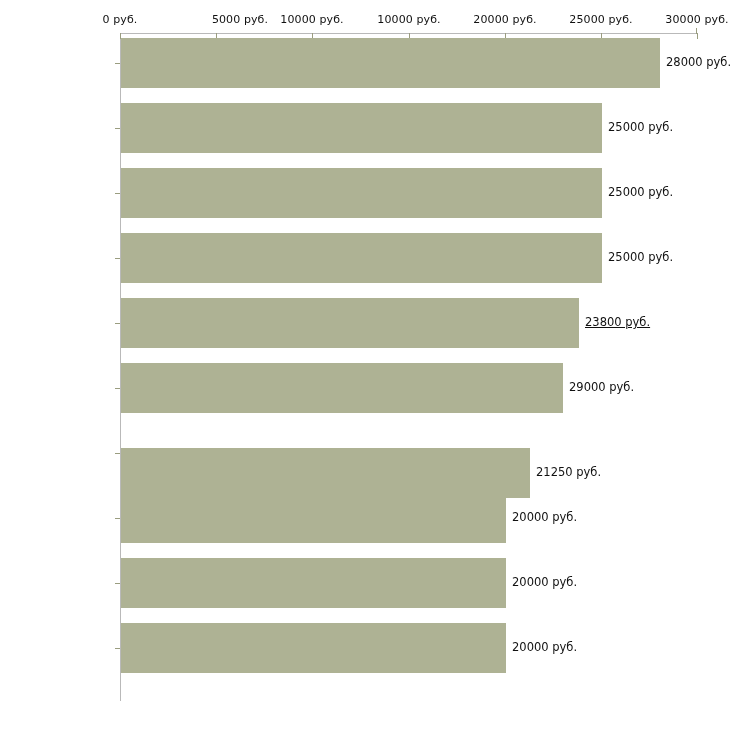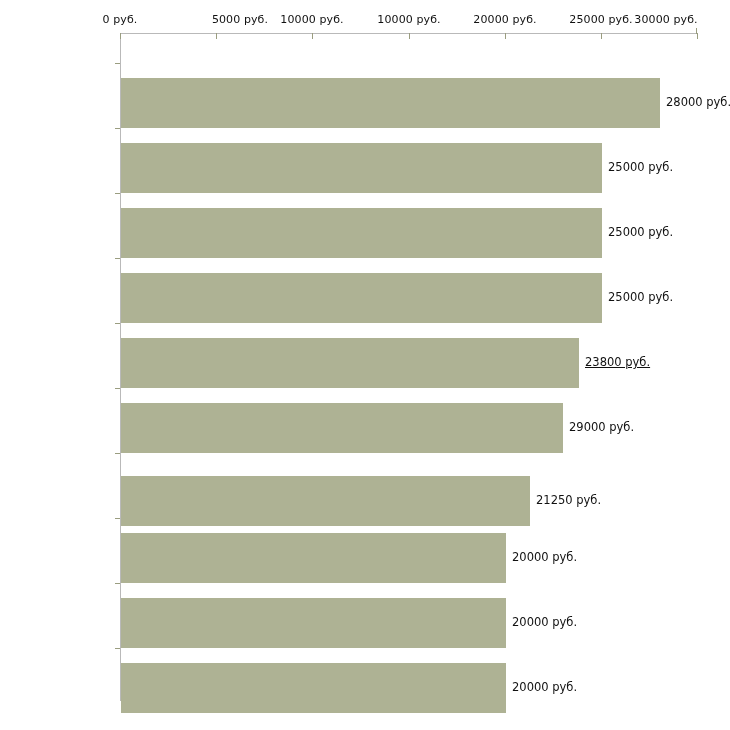--- a/index.html
+++ b/index.html
@@ -71,21 +71,20 @@
     width: 5px;
     height: 1px;
     background: #9a9d80;
   }
 
   
   .bar-row {
     position: absolute;
     left: 0;
     width: 620px;
-    margin-top: 40px;
   }
   .bar-rect {
     position: absolute;
     left: 121px;
     top: 0;
     background: #aeb294;
   }
   .bar-value-label {
     position: absolute;
     font-size: 11.5px;
@@ -111,21 +110,21 @@
       <div class="x-tick-label" style="left: 232px; margin-left: 8px;">5000 руб.</div>
       <div class="x-tick" style="left: 312px;"></div>
       <div class="x-tick-label" style="left: 312px;">10000 руб.</div>
       <div class="x-tick" style="left: 409px;"></div>
       <div class="x-tick-label" style="left: 409px;">10000 руб.</div>
       <div class="x-tick" style="left: 505px;"></div>
       <div class="x-tick-label" style="left: 505px;">20000 руб.</div>
       <div class="x-tick" style="left: 601px;"></div>
       <div class="x-tick-label" style="left: 601px;">25000 руб.</div>
       <div class="x-tick" style="left: 697px;"></div>
-      <div class="x-tick-label" style="left: 666px;">30000 руб.</div>
+      <div class="x-tick-label" style="left: 697px;">30000 руб.</div>
     </div>
 
   <div id="y-ticks-layer">
       <div class="y-tick" style="top: 63px;"></div>
       <div class="y-tick" style="top: 128px;"></div>
       <div class="y-tick" style="top: 193px;"></div>
       <div class="y-tick" style="top: 258px;"></div>
       <div class="y-tick" style="top: 323px;"></div>
       <div class="y-tick" style="top: 388px;"></div>
       <div class="y-tick" style="top: 453px;"></div>
@@ -152,21 +151,21 @@
         <div class="bar-value-label" style="left: 608px; top: 18px;">25000 руб.</div>
       </div>
       <div class="bar-row" style="top: 298px; height: 50px;">
         <div class="bar-rect" style="width: 458px; height: 50px; background: rgb(174, 178, 148);"></div>
         <div class="bar-value-label" style="left: 585px; top: 18px; text-decoration: underline;">23800 руб.</div>
       </div>
       <div class="bar-row" style="top: 363px; height: 50px;">
         <div class="bar-rect" style="width: 442px; height: 50px; background: rgb(174, 178, 148);"></div>
         <div class="bar-value-label" style="left: 569px; top: 18px;">29000 руб.</div>
       </div>
-      <div class="bar-row" style="top: 436px; height: 50px;">
+      <div class="bar-row" style="top: 448px; height: 50px;">
         <div class="bar-rect" style="width: 409px; height: 50px; background: rgb(174, 178, 148);"></div>
         <div class="bar-value-label" style="left: 536px; top: 18px;">21250 руб.</div>
       </div>
       <div class="bar-row" style="top: 493px; height: 50px;">
         <div class="bar-rect" style="width: 385px; height: 50px; background: rgb(174, 178, 148);"></div>
         <div class="bar-value-label" style="left: 512px; top: 18px;">20000 руб.</div>
       </div>
       <div class="bar-row" style="top: 558px; height: 50px;">
         <div class="bar-rect" style="width: 385px; height: 50px; background: rgb(174, 178, 148);"></div>
         <div class="bar-value-label" style="left: 512px; top: 18px;">20000 руб.</div>

